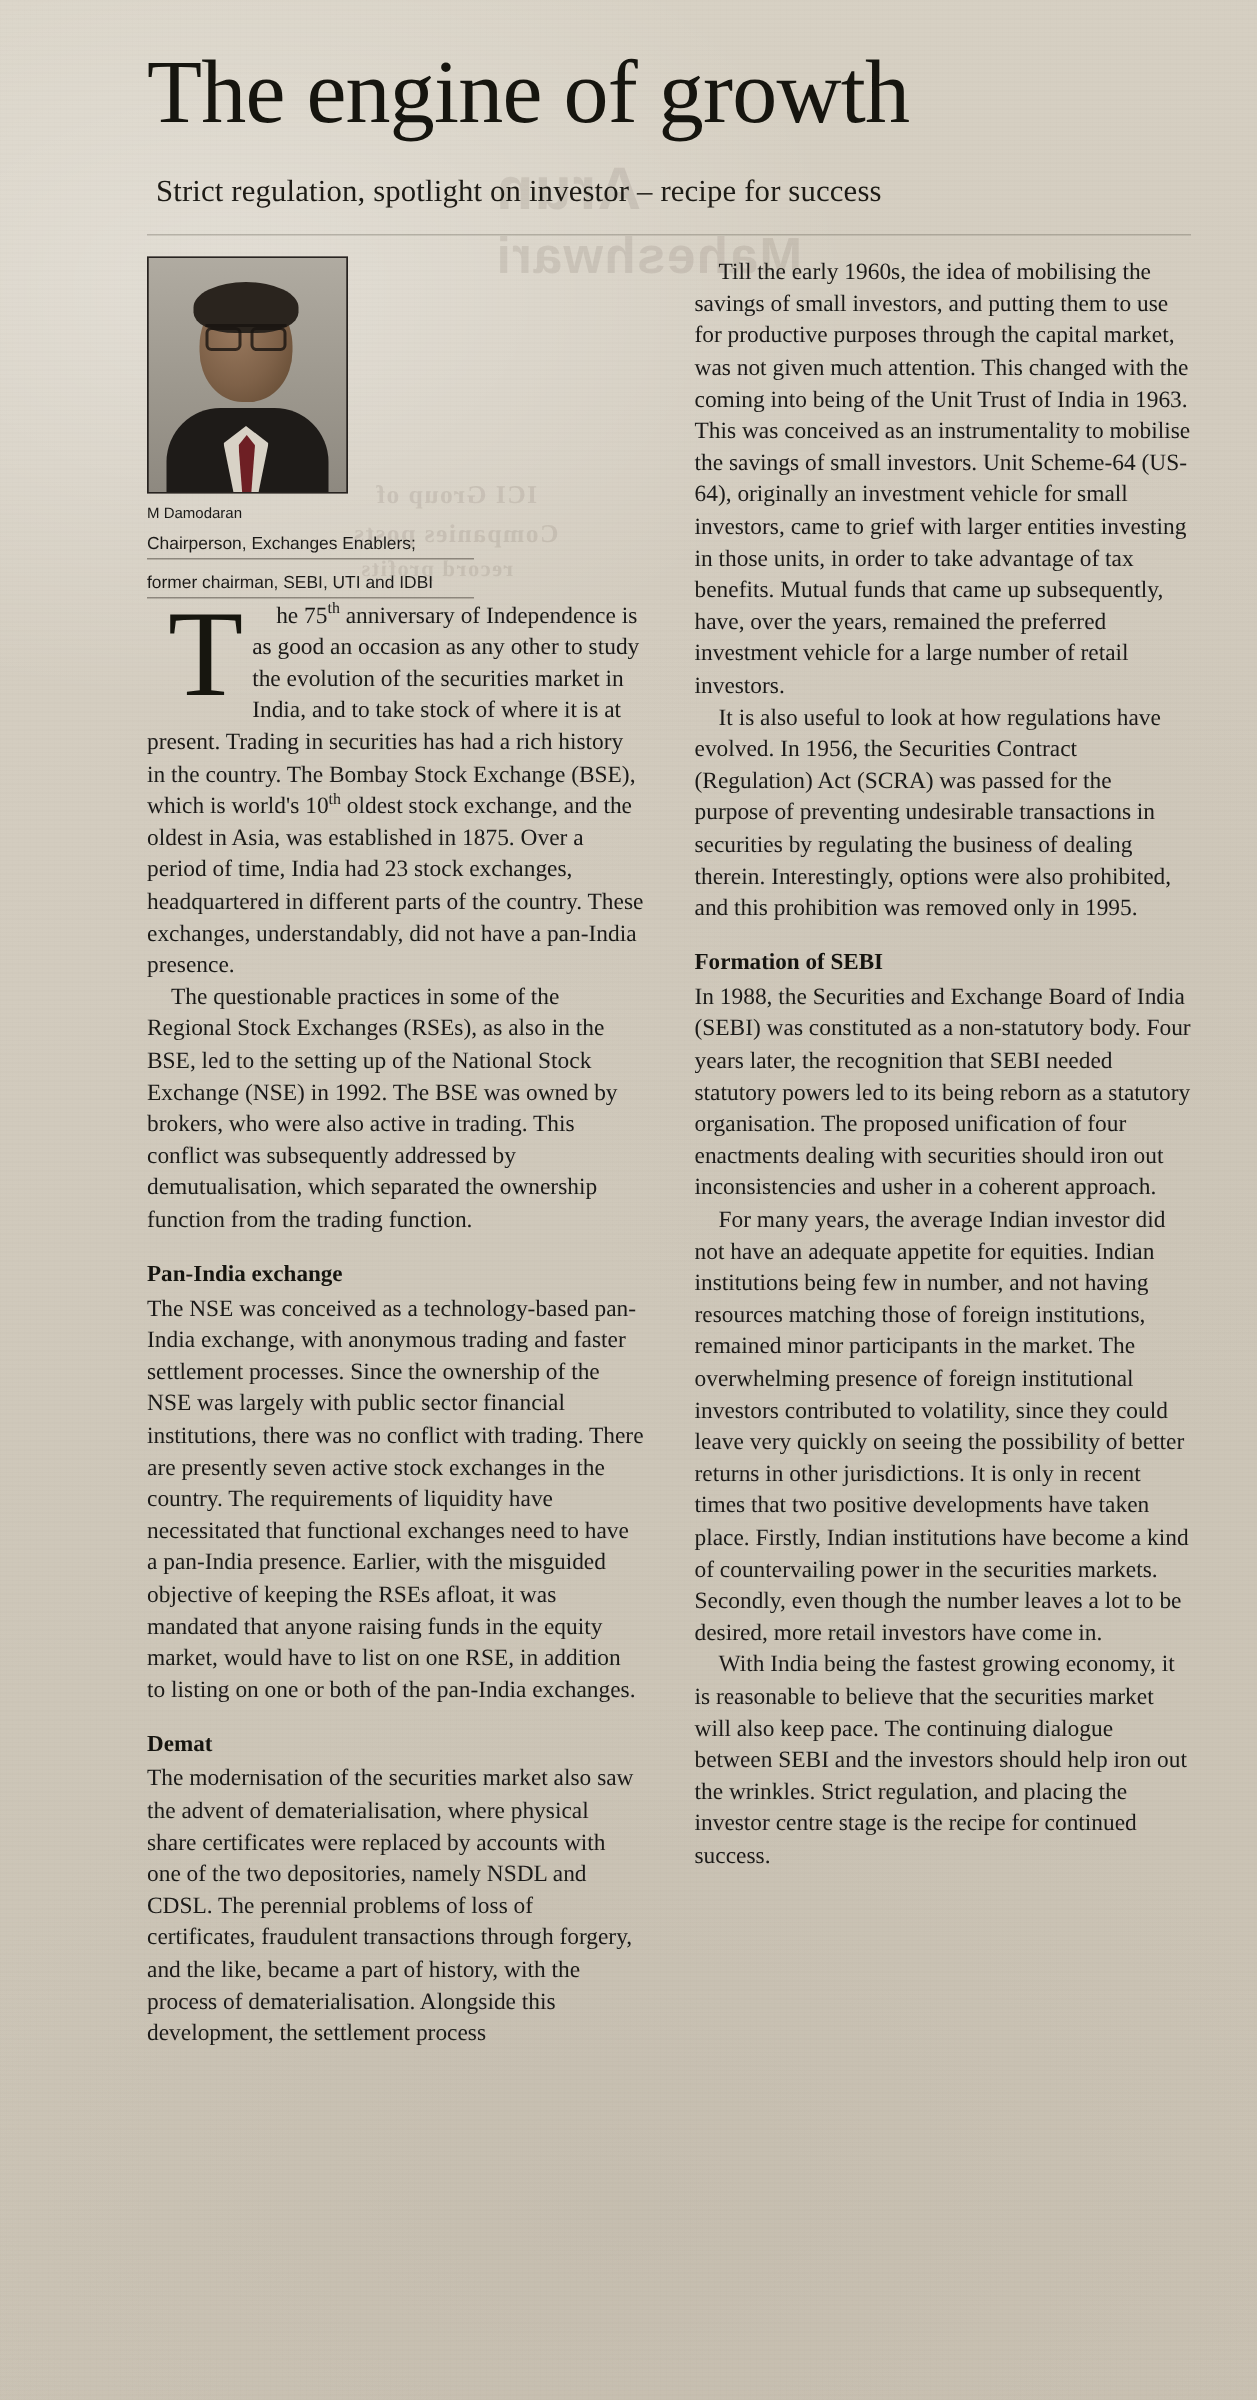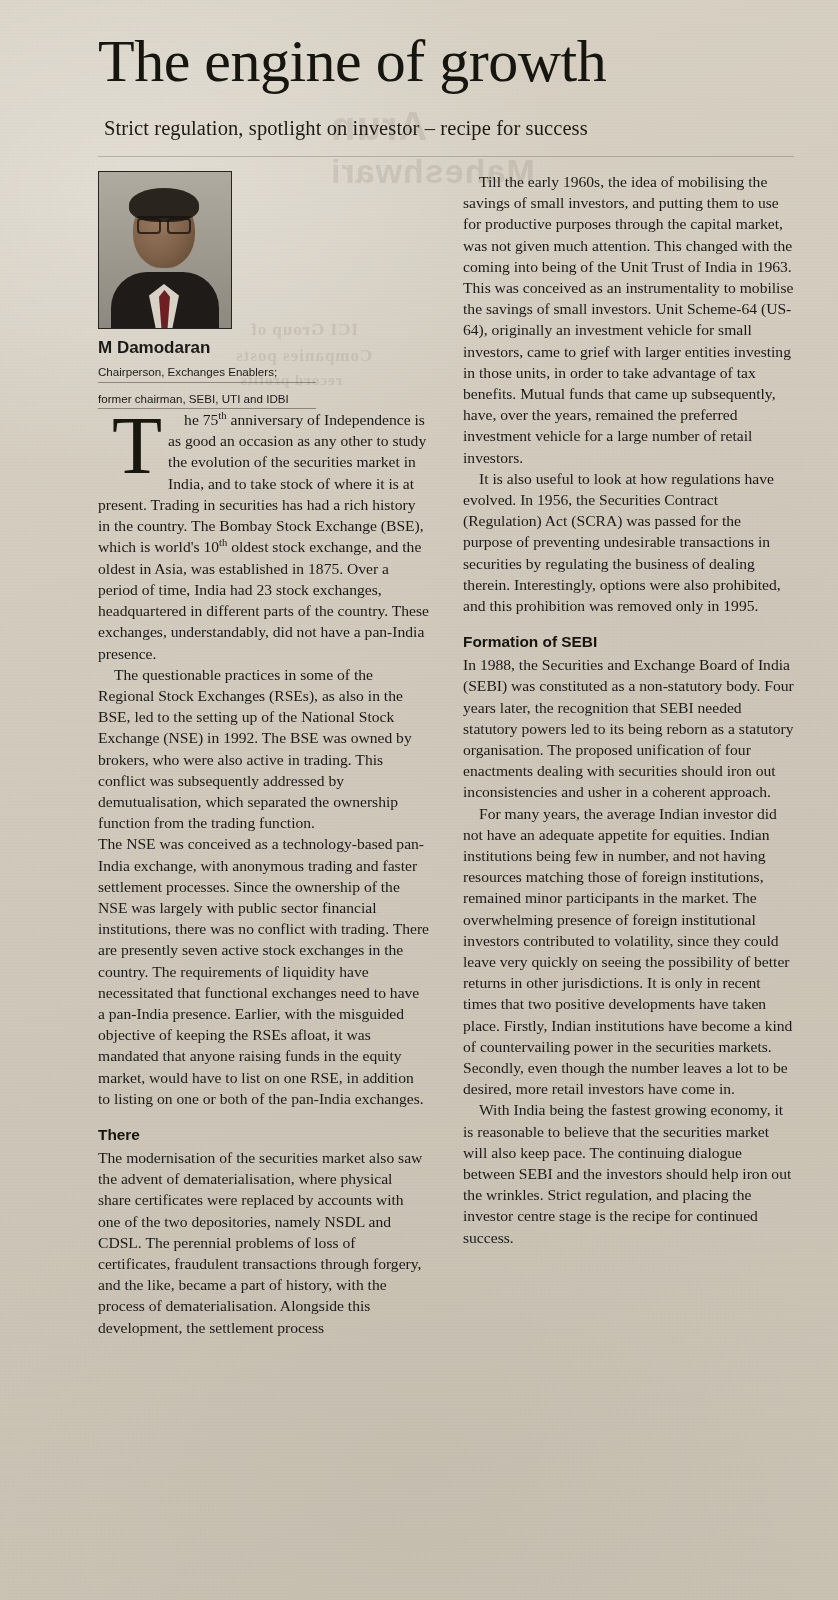--- a/index.html
+++ b/index.html
@@ -159,22 +159,22 @@
   .photo .tie {
     position: absolute;
     left: 60px; bottom: 0;
     width: 11px; height: 38px;
     background: #6e1f24;
     clip-path: polygon(50% 0, 100% 18%, 78% 100%, 22% 100%, 0 18%);
   }
 
   .byline {
     font-family: "Liberation Sans", sans-serif;
-    font-weight: bold;
-    font-size: 17px;
+    font-weight: normal;
+    font-size: 10px;
     margin: 2px 0 1px 0;
   }
   .credit {
     font-family: "Liberation Sans", sans-serif;
     font-size: 11.6px;
     line-height: 1.5;
     border-bottom: 1px solid rgba(50,45,38,0.45);
     display: inline-block;
     padding-bottom: 1px;
     width: 218px;
@@ -198,21 +198,21 @@
     float: left;
     font-family: "Liberation Serif", serif;
     font-size: 82px;
     line-height: 0.76;
     padding: 6px 6px 0 0;
     margin-left: -2px;
     color: #17160f;
   }
 
   h3.subsection {
-    font-family: Liberation Sans, sans-serif;
+    font-family: Liberation Serif, serif;
     font-weight: bold;
     font-size: 15.4px;
     margin: 16px 0 1px 0;
     color: #15140f;
   }
 
   sup { font-size: 0.68em; vertical-align: super; }
 </style>
 </head>
 <body>
@@ -248,23 +248,24 @@
         </div>
 
         <div class="byline">M Damodaran</div>
         <div class="credit">Chairperson, Exchanges Enablers;</div>
         <div class="credit-line2">former chairman, SEBI, UTI and IDBI</div>
 
         <p class="dropcap-para"><span class="dropcap">T</span><span>he 75<sup>th</sup> anniversary of Independence is as good an occasion as any other to study the evolution of the securities market in India, and to take stock of where it is at present. Trading in securities has had a rich history in the country. The Bombay Stock Exchange (BSE), which is world's 10<sup>th</sup> oldest stock exchange, and the oldest in Asia, was established in 1875. Over a period of time, India had 23 stock exchanges, headquartered in different parts of the country. These exchanges, understandably, did not have a pan-India presence.</span></p>
 
         <p>The questionable practices in some of the Regional Stock Exchanges (RSEs), as also in the BSE, led to the setting up of the National Stock Exchange (NSE) in 1992. The BSE was owned by brokers, who were also active in trading. This conflict was subsequently addressed by demutualisation, which separated the ownership function from the trading function.</p>
 
+        <h3 class="subsection">Pan-India exchange</h3>
         <p class="noindent">The NSE was conceived as a technology-based pan-India exchange, with anonymous trading and faster settlement processes. Since the ownership of the NSE was largely with public sector financial institutions, there was no conflict with trading. There are presently seven active stock exchanges in the country. The requirements of liquidity have necessitated that functional exchanges need to have a pan-India presence. Earlier, with the misguided objective of keeping the RSEs afloat, it was mandated that anyone raising funds in the equity market, would have to list on one RSE, in addition to listing on one or both of the pan-India exchanges.</p>
 
-        <h3 class="subsection">There</h3>
+        <h3 class="subsection">Demat</h3>
         <p class="noindent">The modernisation of the securities market also saw the advent of dematerialisation, where physical share certificates were replaced by accounts with one of the two depositories, namely NSDL and CDSL. The perennial problems of loss of certificates, fraudulent transactions through forgery, and the like, became a part of history, with the process of dematerialisation. Alongside this development, the settlement process</p>
       </div>
 
       <div class="col">
         <p>Till the early 1960s, the idea of mobilising the savings of small investors, and putting them to use for productive purposes through the capital market, was not given much attention. This changed with the coming into being of the Unit Trust of India in 1963. This was conceived as an instrumentality to mobilise the savings of small investors. Unit Scheme-64 (US-64), originally an investment vehicle for small investors, came to grief with larger entities investing in those units, in order to take advantage of tax benefits. Mutual funds that came up subsequently, have, over the years, remained the preferred investment vehicle for a large number of retail investors.</p>
         <p>It is also useful to look at how regulations have evolved. In 1956, the Securities Contract (Regulation) Act (SCRA) was passed for the purpose of preventing undesirable transactions in securities by regulating the business of dealing therein. Interestingly, options were also prohibited, and this prohibition was removed only in 1995.</p>
 
         <h3 class="subsection">Formation of SEBI</h3>
         <p class="noindent">In 1988, the Securities and Exchange Board of India (SEBI) was constituted as a non-statutory body. Four years later, the recognition that SEBI needed statutory powers led to its being reborn as a statutory organisation. The proposed unification of four enactments dealing with securities should iron out inconsistencies and usher in a coherent approach.</p>
         <p>For many years, the average Indian investor did not have an adequate appetite for equities. Indian institutions being few in number, and not having resources matching those of foreign institutions, remained minor participants in the market. The overwhelming presence of foreign institutional investors contributed to volatility, since they could leave very quickly on seeing the possibility of better returns in other jurisdictions. It is only in recent times that two positive developments have taken place. Firstly, Indian institutions have become a kind of countervailing power in the securities markets. Secondly, even though the number leaves a lot to be desired, more retail investors have come in.</p>

